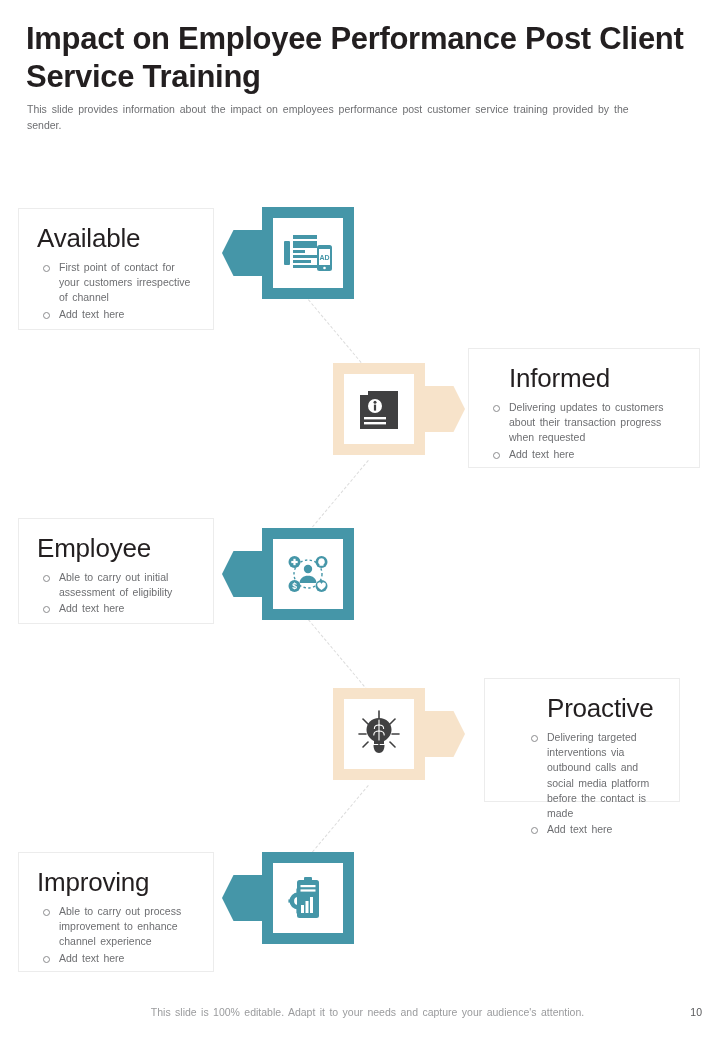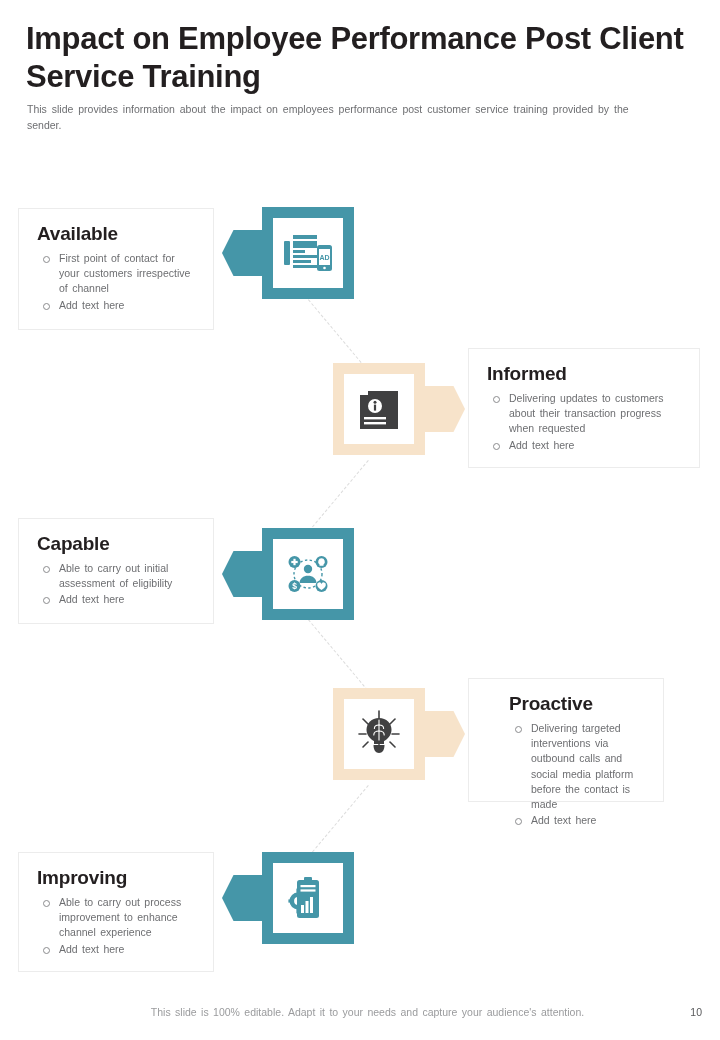--- a/index.html
+++ b/index.html
@@ -45,27 +45,27 @@
   
   .row { position: absolute; z-index: 2; }
 
   .textbox {
     position: absolute;
     border: 1px solid #ececec;
     background: #ffffff;
     padding: 14px 14px 14px 18px;
   }
   .blk-head {
-    font-size: 19px;
-    font-weight: bold;
+    font-size: 26px;
+    font-weight: normal;
     color: #231f20;
     letter-spacing: -0.2px;
     margin-bottom: 6px;
   }
-  .blk-head.indent { }
+  .blk-head.indent { margin-left: 22px; }
   ul.bullets { list-style: none; }
   ul.bullets li {
     position: relative;
     padding-left: 22px;
     font-size: 10.5px;
     line-height: 1.45;
     color: #6d6e71;
     word-spacing: 1.5px;
     margin-bottom: 1px;
   }
@@ -200,21 +200,21 @@
               <rect x="17.9" y="18.6" width="2.2" height="6"></rect>
             </g>
           </svg>
         </div>
       </div>
     </div>
   </div>
 
   <div class="row">
     <div class="textbox" style="left:18px; top:518px; width:196px; height:106px;">
-      <div class="blk-head">Capable</div>
+      <div class="blk-head">Employee</div>
       <ul class="bullets">
         <li>Able to carry out initial assessment of eligibility</li>
         <li>Add text here</li>
       </ul>
     </div>
     <div class="badge teal left-arrow" style="left:262px; top:528px;">
       <div class="arrow"></div>
       <div class="sq">
         <div class="inner">
           <svg class="ico" width="48" height="48" viewBox="0 0 48 48">
@@ -234,21 +234,21 @@
               <path d="M37.5 40.1c-2.6-2-4.3-3.4-4.3-5.2a2.2 2.2 0 0 1 4.3-.9 2.2 2.2 0 0 1 4.3.9c0 1.8-1.7 3.2-4.3 5.2z"></path>
             </g>
             <text x="10.5" y="39.3" font-family="'Liberation Sans',sans-serif" font-size="8.5" font-weight="bold" fill="#ffffff" text-anchor="middle">$</text>
           </svg>
         </div>
       </div>
     </div>
   </div>
 
   <div class="row">
-    <div class="textbox" style="left:468px; top:678px; width:196px; height:124px;padding-left:40px;">
+    <div class="textbox" style="left:484px; top:678px; width:196px; height:124px;padding-left:40px;">
       <div class="blk-head indent">Proactive</div>
       <ul class="bullets">
         <li>Delivering targeted interventions via outbound calls and social media platform before the contact is made</li>
         <li>Add text here</li>
       </ul>
     </div>
     <div class="badge beige right-arrow" style="left:333px; top:688px;">
       <div class="arrow"></div>
       <div class="sq">
         <div class="inner">

